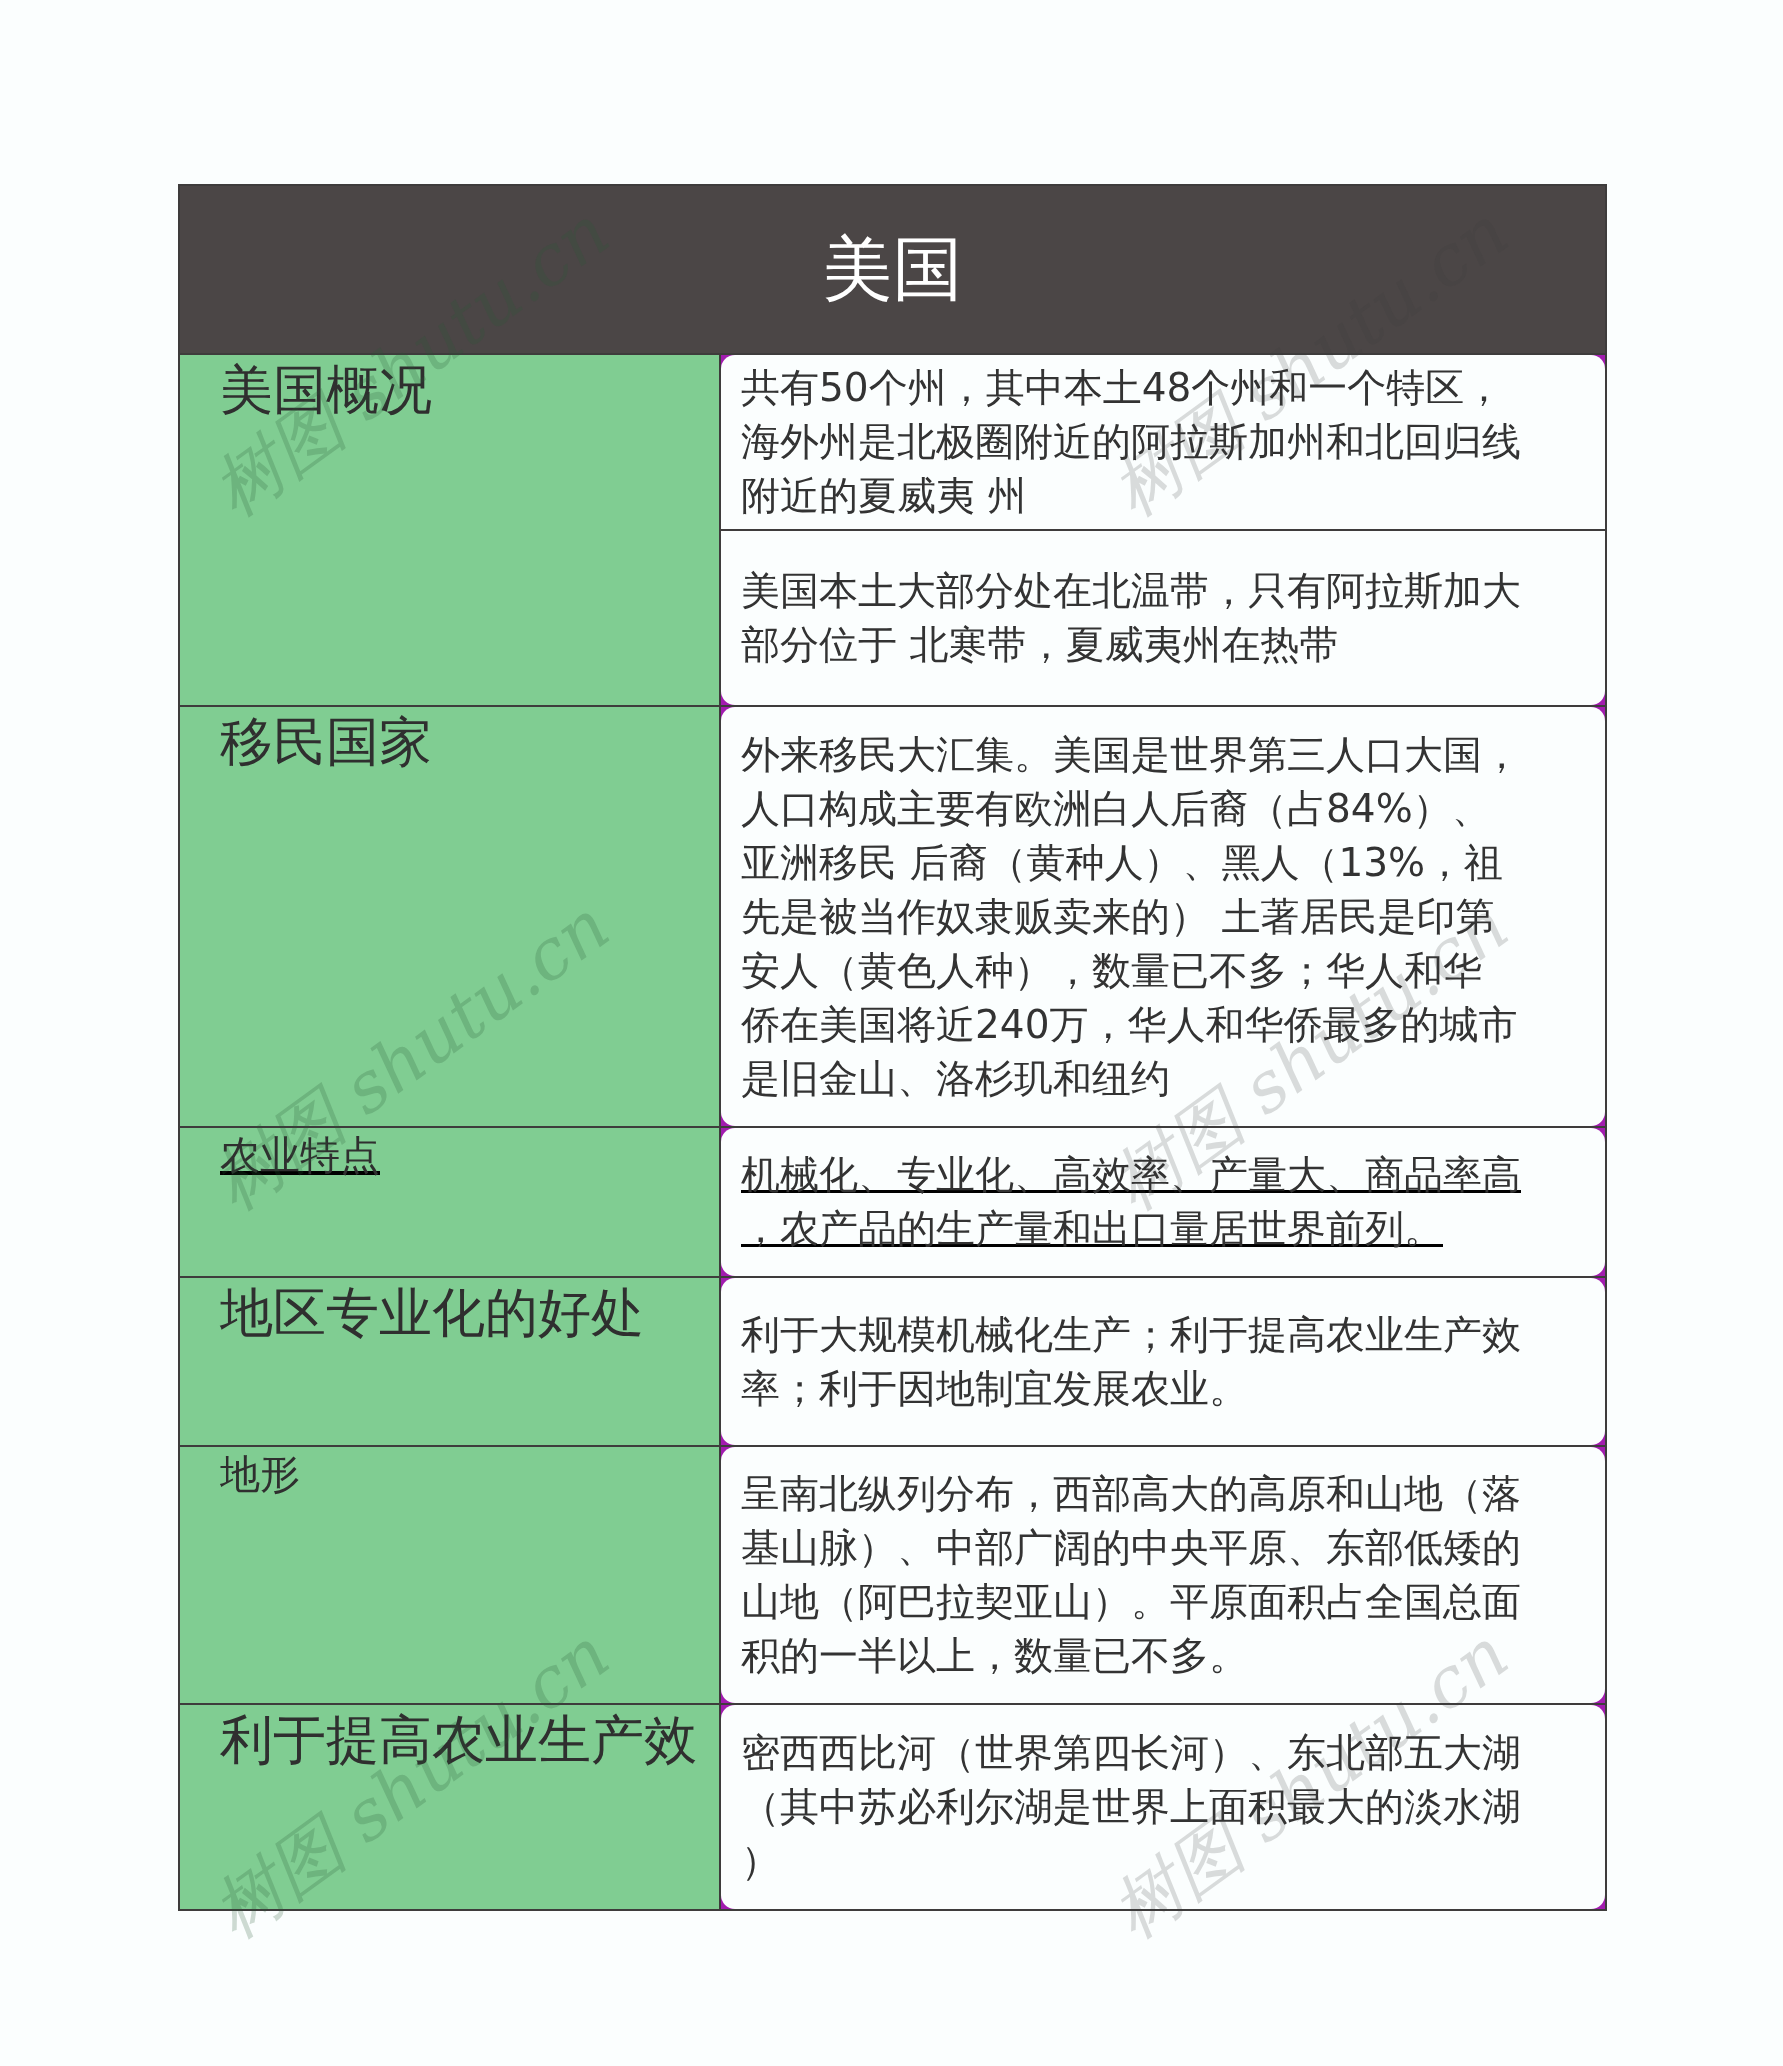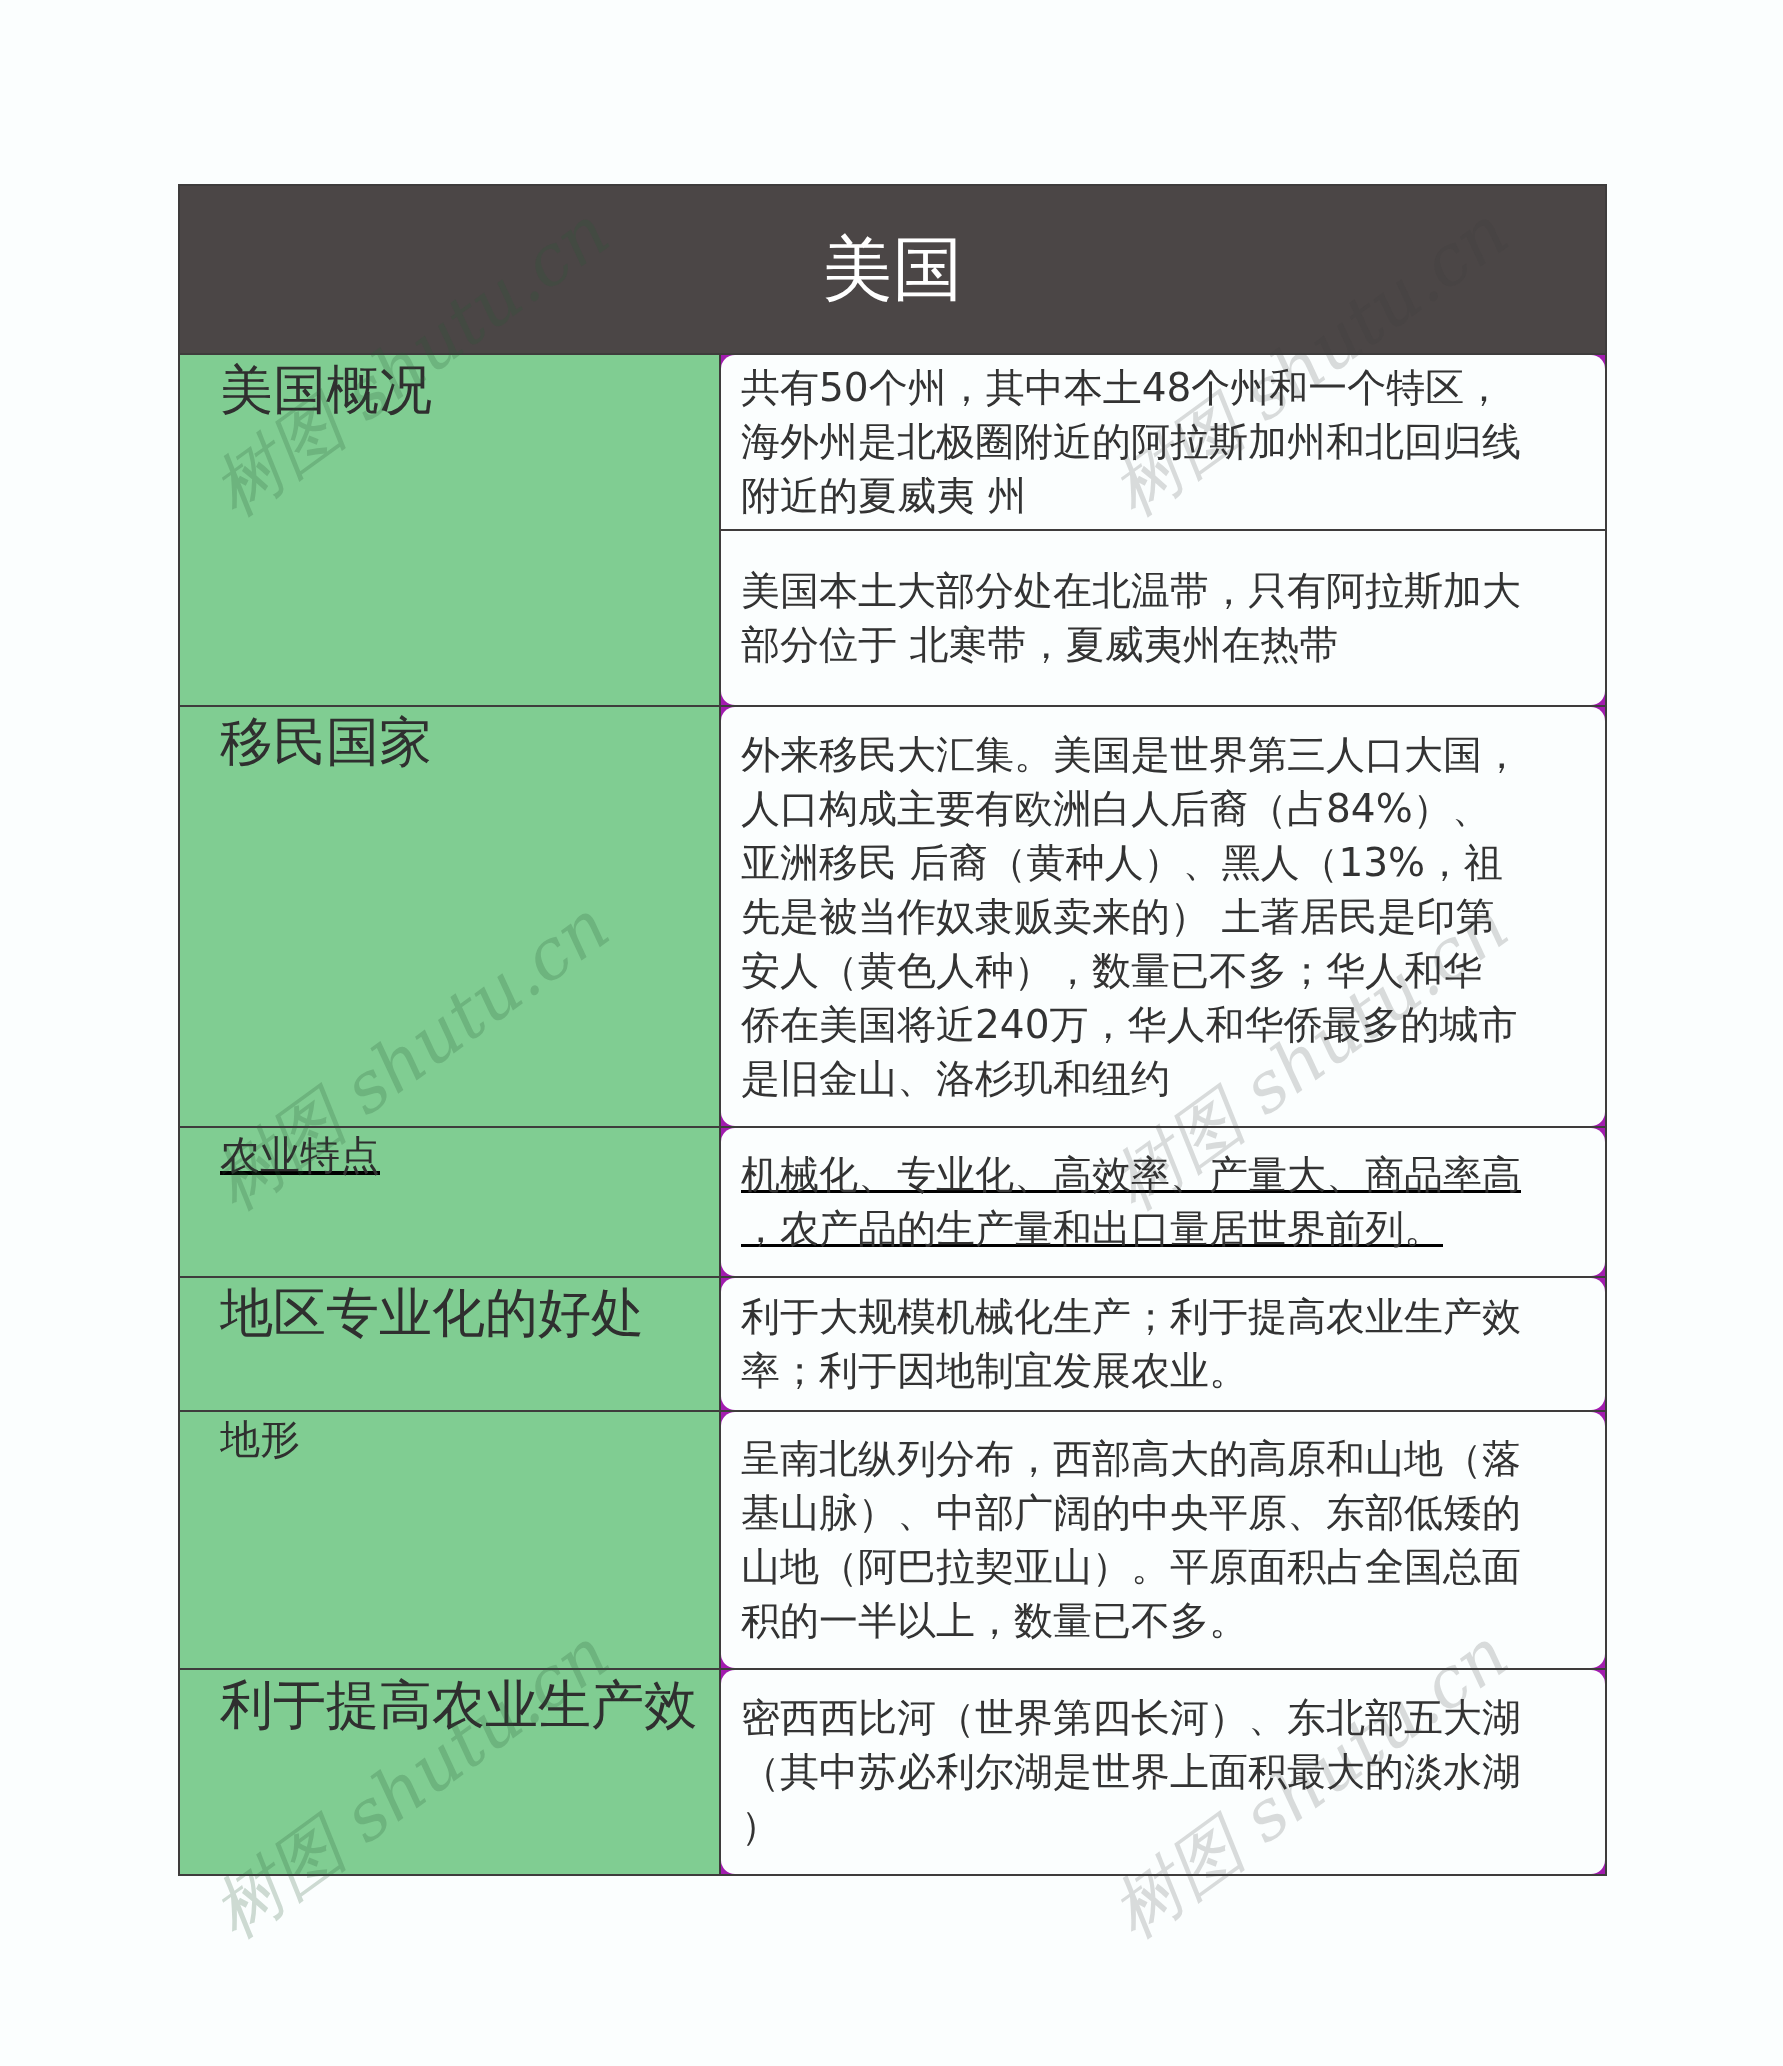--- a/index.html
+++ b/index.html
@@ -110,21 +110,21 @@
         <div class="label small">
           <span>农业特点</span>
         </div>
         <div class="cells">
           <div class="cell">
             <span class="line">机械化、专业化、高效率、产量大、商品率高</span>
             <span class="line">，农产品的生产量和出口量居世界前列。</span>
           </div>
         </div>
       </div>
-      <div class="row" style="height: 134px;">
+      <div class="row" style="height: 169px;">
         <div class="label big">
           <span>地区专业化的好处</span>
         </div>
         <div class="cells">
           <div class="cell">
             <span class="line">利于大规模机械化生产；利于提高农业生产效</span>
             <span class="line">率；利于因地制宜发展农业。</span>
           </div>
         </div>
       </div>

